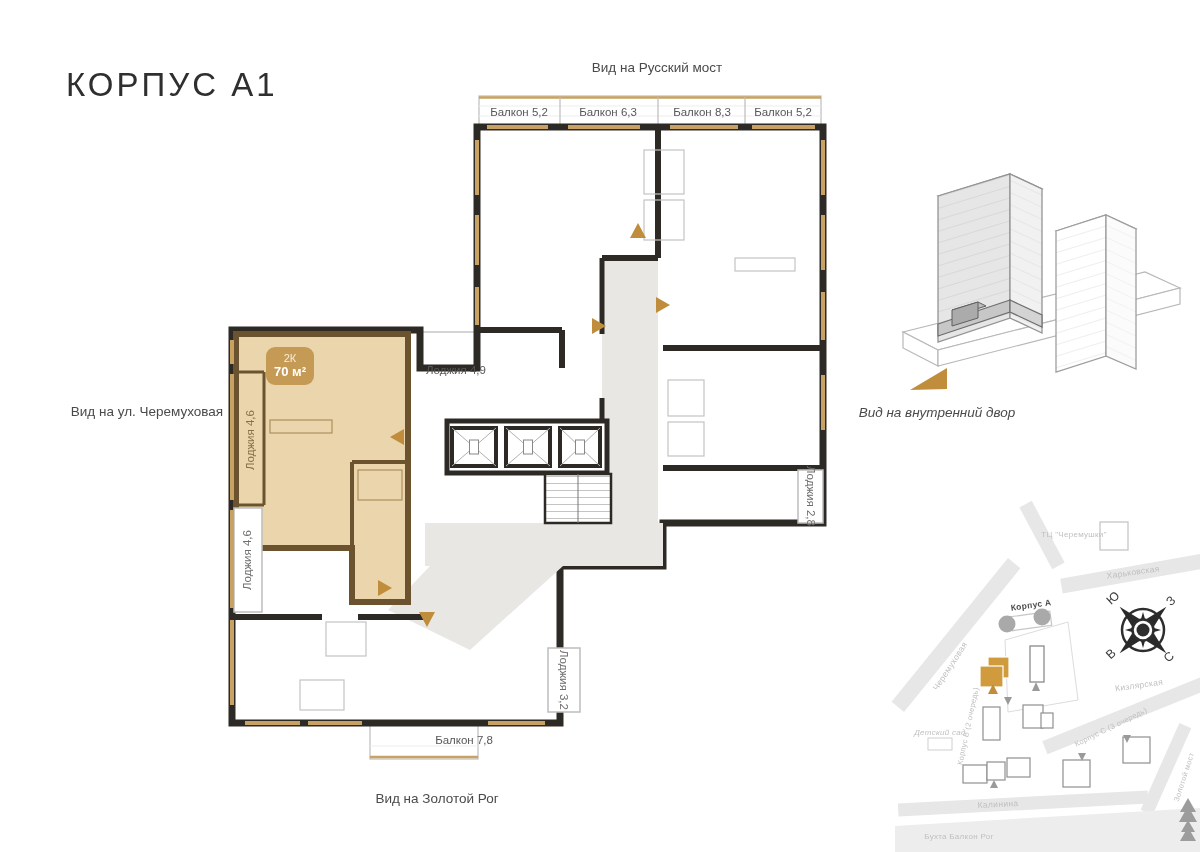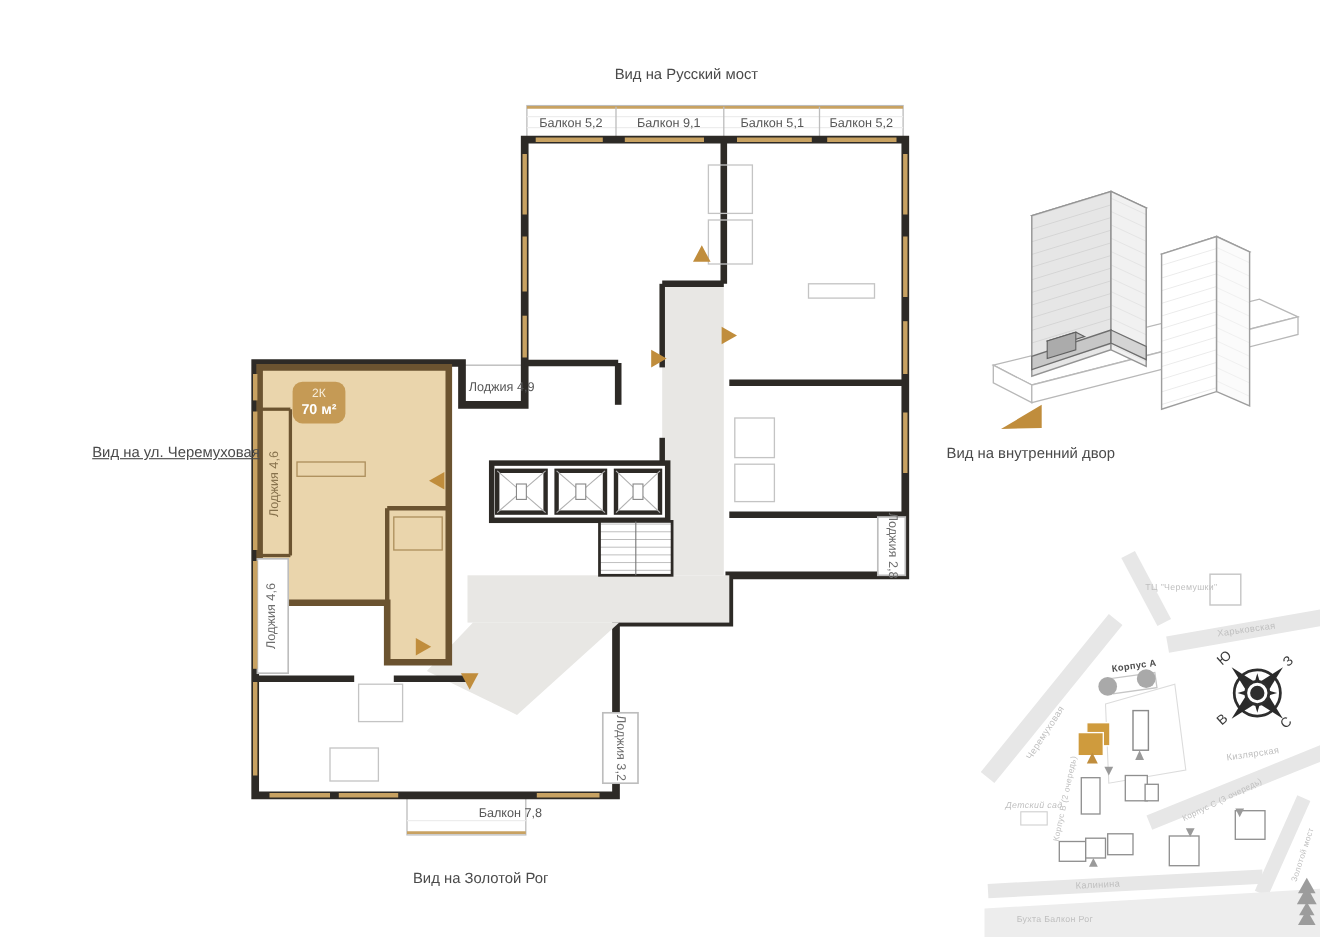--- a/index.html
+++ b/index.html
@@ -260,31 +260,32 @@
     <g fill="#9c9c9c">
       <polygon points="1188,798 1180,812 1196,812"></polygon>
       <polygon points="1188,806 1179,822 1197,822"></polygon>
       <polygon points="1188,820 1181,832 1195,832"></polygon>
       <polygon points="1188,827 1180,841 1196,841"></polygon>
     </g>
   </g>
 </svg>
 
 <div id="labels">
-
-  <div class="lbl view" style="left:624px;top:67px;">Вид на Русский мост</div>
-  <div class="lbl view" style="left:160px;top:411px;text-decoration:underline;">Вид на ул. Черемуховая</div>
+  <div class="title">КОРПУС А1</div>
+
+  <div class="lbl view" style="left:657px;top:67px;">Вид на Русский мост</div>
+  <div class="lbl view" style="left:147px;top:411px;">Вид на ул. Черемуховая</div>
   <div class="lbl view" style="left:437px;top:798px;">Вид на Золотой Рог</div>
-  <div class="lbl view" style="left:937px;top:412px;">Вид на внутренний двор</div>
+  <div class="lbl view" style="left:937px;top:412px;font-style:italic;">Вид на внутренний двор</div>
 
   <div class="lbl" style="left:519px;top:112px;">Балкон 5,2</div>
-  <div class="lbl" style="left:608px;top:112px;">Балкон 9,1</div>
-  <div class="lbl" style="left:702px;top:112px;">Балкон 5,1</div>
+  <div class="lbl" style="left:608px;top:112px;">Балкон 6,3</div>
+  <div class="lbl" style="left:702px;top:112px;">Балкон 8,3</div>
   <div class="lbl" style="left:783px;top:112px;">Балкон 5,2</div>
-  <div class="lbl" style="left:456px;top:352px;">Лоджия 4,9</div>
+  <div class="lbl" style="left:456px;top:370px;">Лоджия 4,9</div>
   <div class="lbl" style="left:250px;top:440px;color:#86714c;transform:translate(-50%,-50%) rotate(-90deg);">Лоджия 4,6</div>
   <div class="lbl" style="left:247px;top:560px;color:#6e6e6e;transform:translate(-50%,-50%) rotate(-90deg);">Лоджия 4,6</div>
   <div class="lbl" style="left:811px;top:496px;color:#6e6e6e;transform:translate(-50%,-50%) rotate(90deg);">Лоджия 2,8</div>
   <div class="lbl" style="left:564px;top:680px;color:#6e6e6e;transform:translate(-50%,-50%) rotate(90deg);">Лоджия 3,2</div>
   <div class="lbl" style="left:424px;top:740px;margin-left:40px;">Балкон 7,8</div>
 
   <div class="badge">
     <span class="t">2К</span>
     <span class="a">70 м²</span>
   </div>

